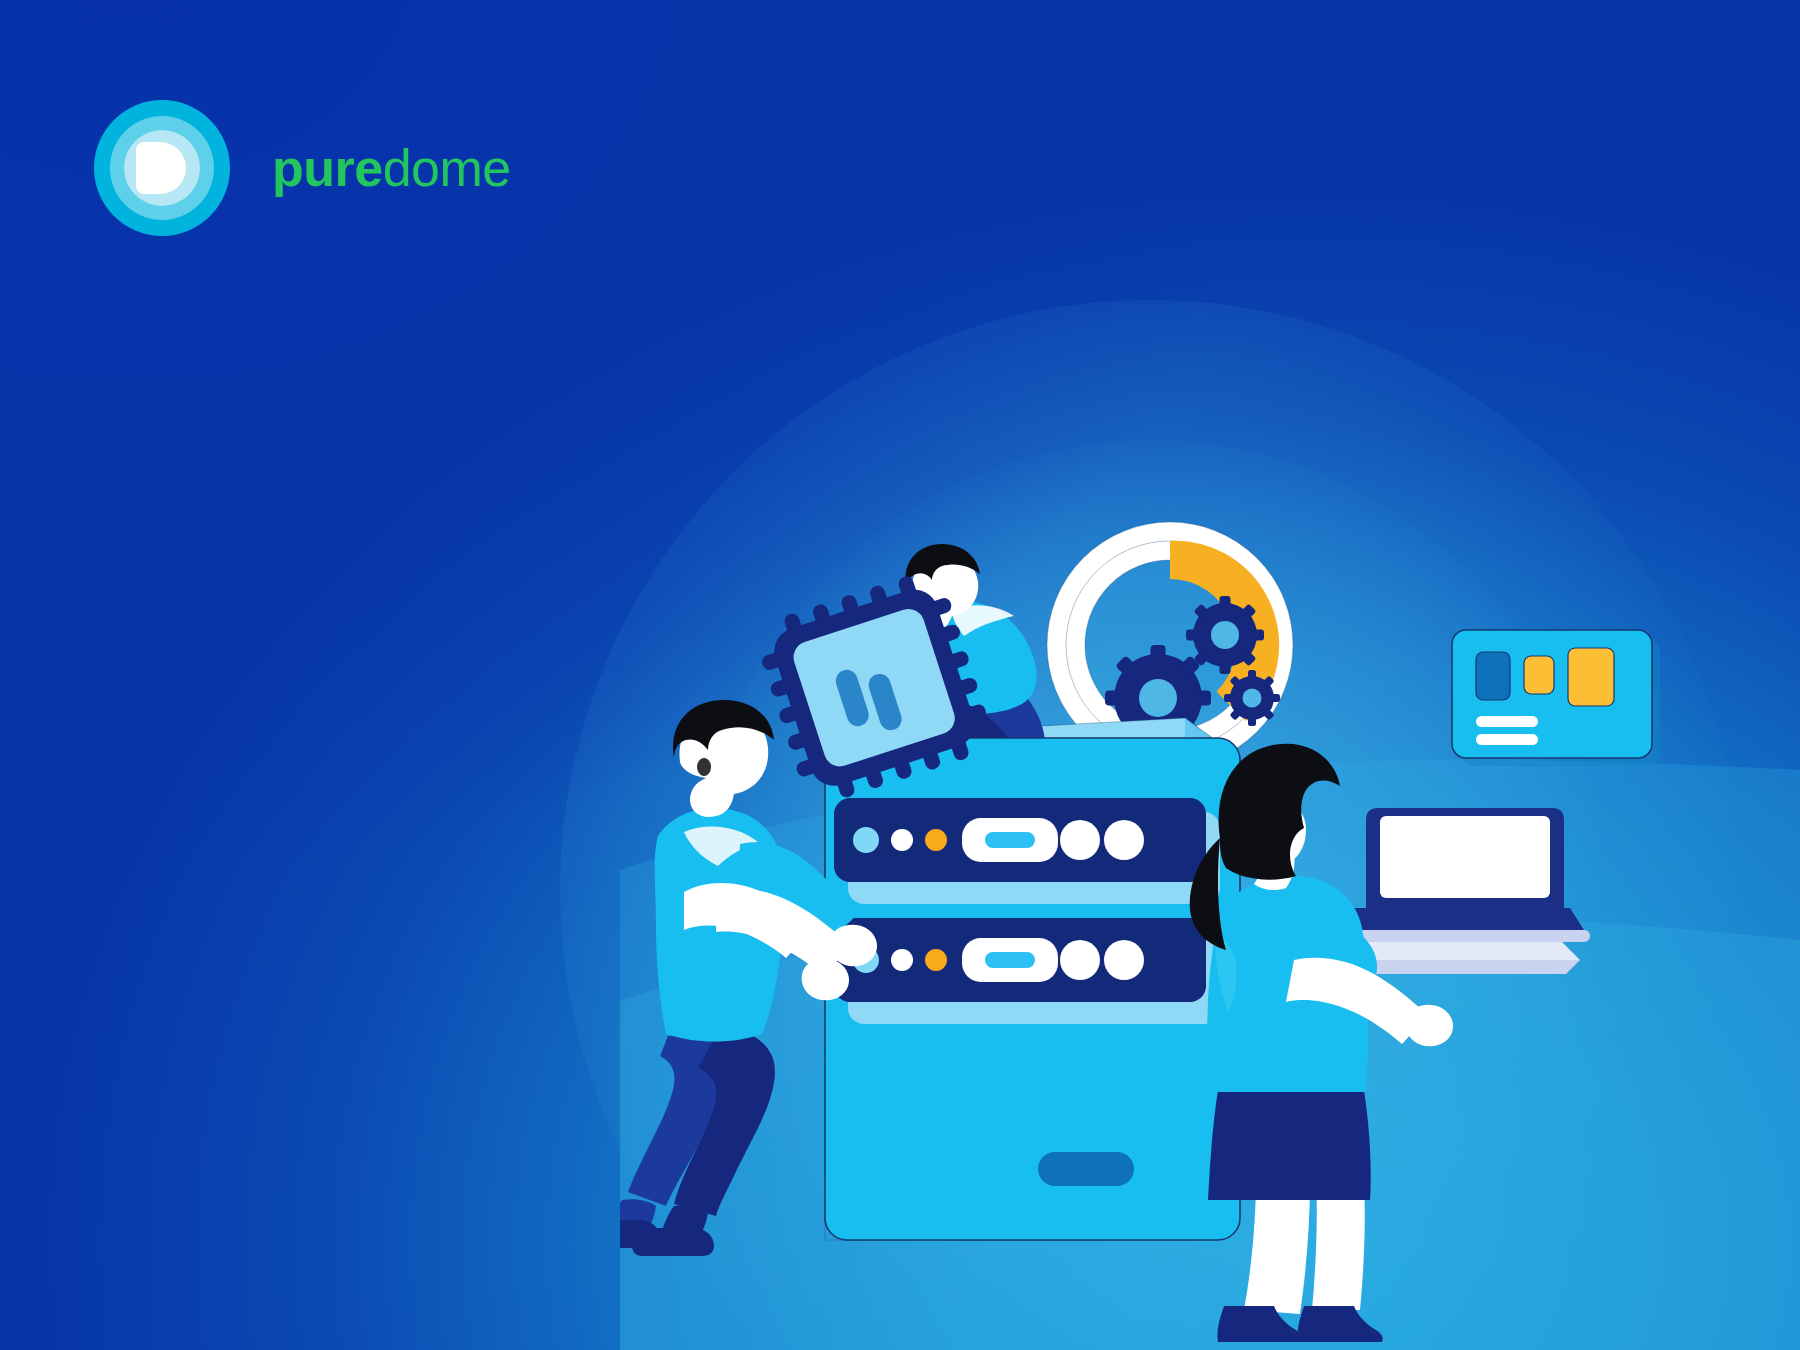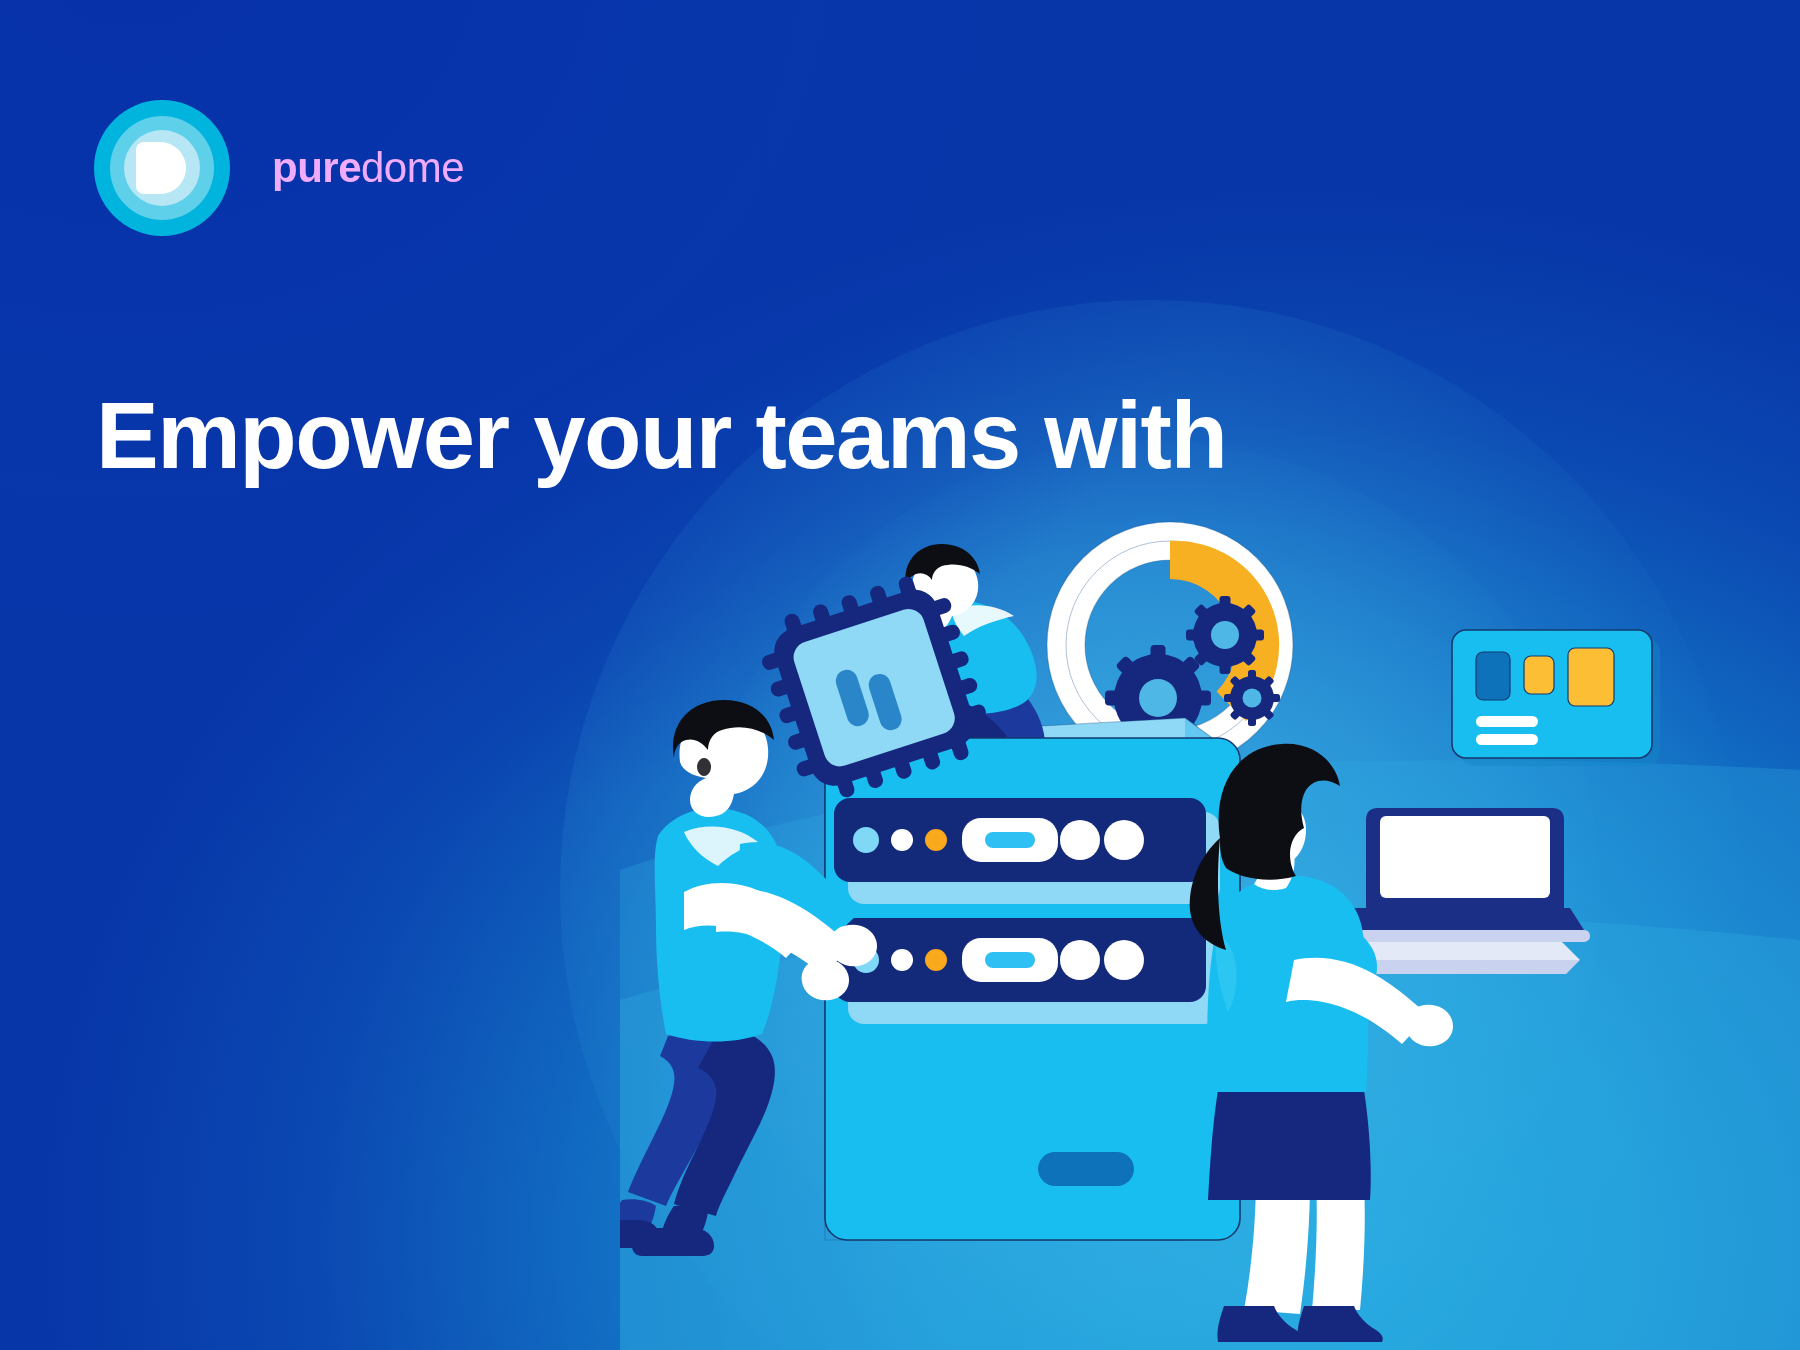--- a/index.html
+++ b/index.html
@@ -46,23 +46,23 @@
   
   .logo-row {
     position: absolute;
     left: 92px; top: 98px;
     display: flex;
     align-items: center;
     gap: 40px;
   }
   .logo-mark { width: 140px; height: 140px; display: block; }
   .wordmark {
-    font-size: 42px;
+    font-size: 52px;
     letter-spacing: -0.5px;
-    color: #f0abfc;
+    color: #22c55e;
     white-space: nowrap;
     line-height: 1;
     display: flex;
     align-items: baseline;
   }
   .wm-bold { font-weight: 700; }
   .wm-light { font-weight: 300; text-align: center; }
 
   
   .headline {
@@ -102,21 +102,20 @@
       <circle cx="70" cy="70" r="38" fill="#b7e7f5"></circle>
       <path d="M52 44 h16 a26 26 0 0 1 0 52 h-16 a8 8 0 0 1 -8 -8 v-36 a8 8 0 0 1 8 -8 z" fill="#ffffff"></path>
     </svg>
     <div class="wordmark">
       <span class="wm-bold">pure</span>
         <span class="wm-light">dome</span>
     </div>
   </div>
 
   <h1 class="headline">
-    <span class="line">Empower your teams with</span>
   </h1>
 
   <div class="illustration">
     <svg viewBox="0 0 1180 910" xmlns="http://www.w3.org/2000/svg">
       <defs>
         <clipPath id="chipClip">
           <rect x="0" y="0" width="1180" height="910"></rect>
         </clipPath>
       </defs>
 

